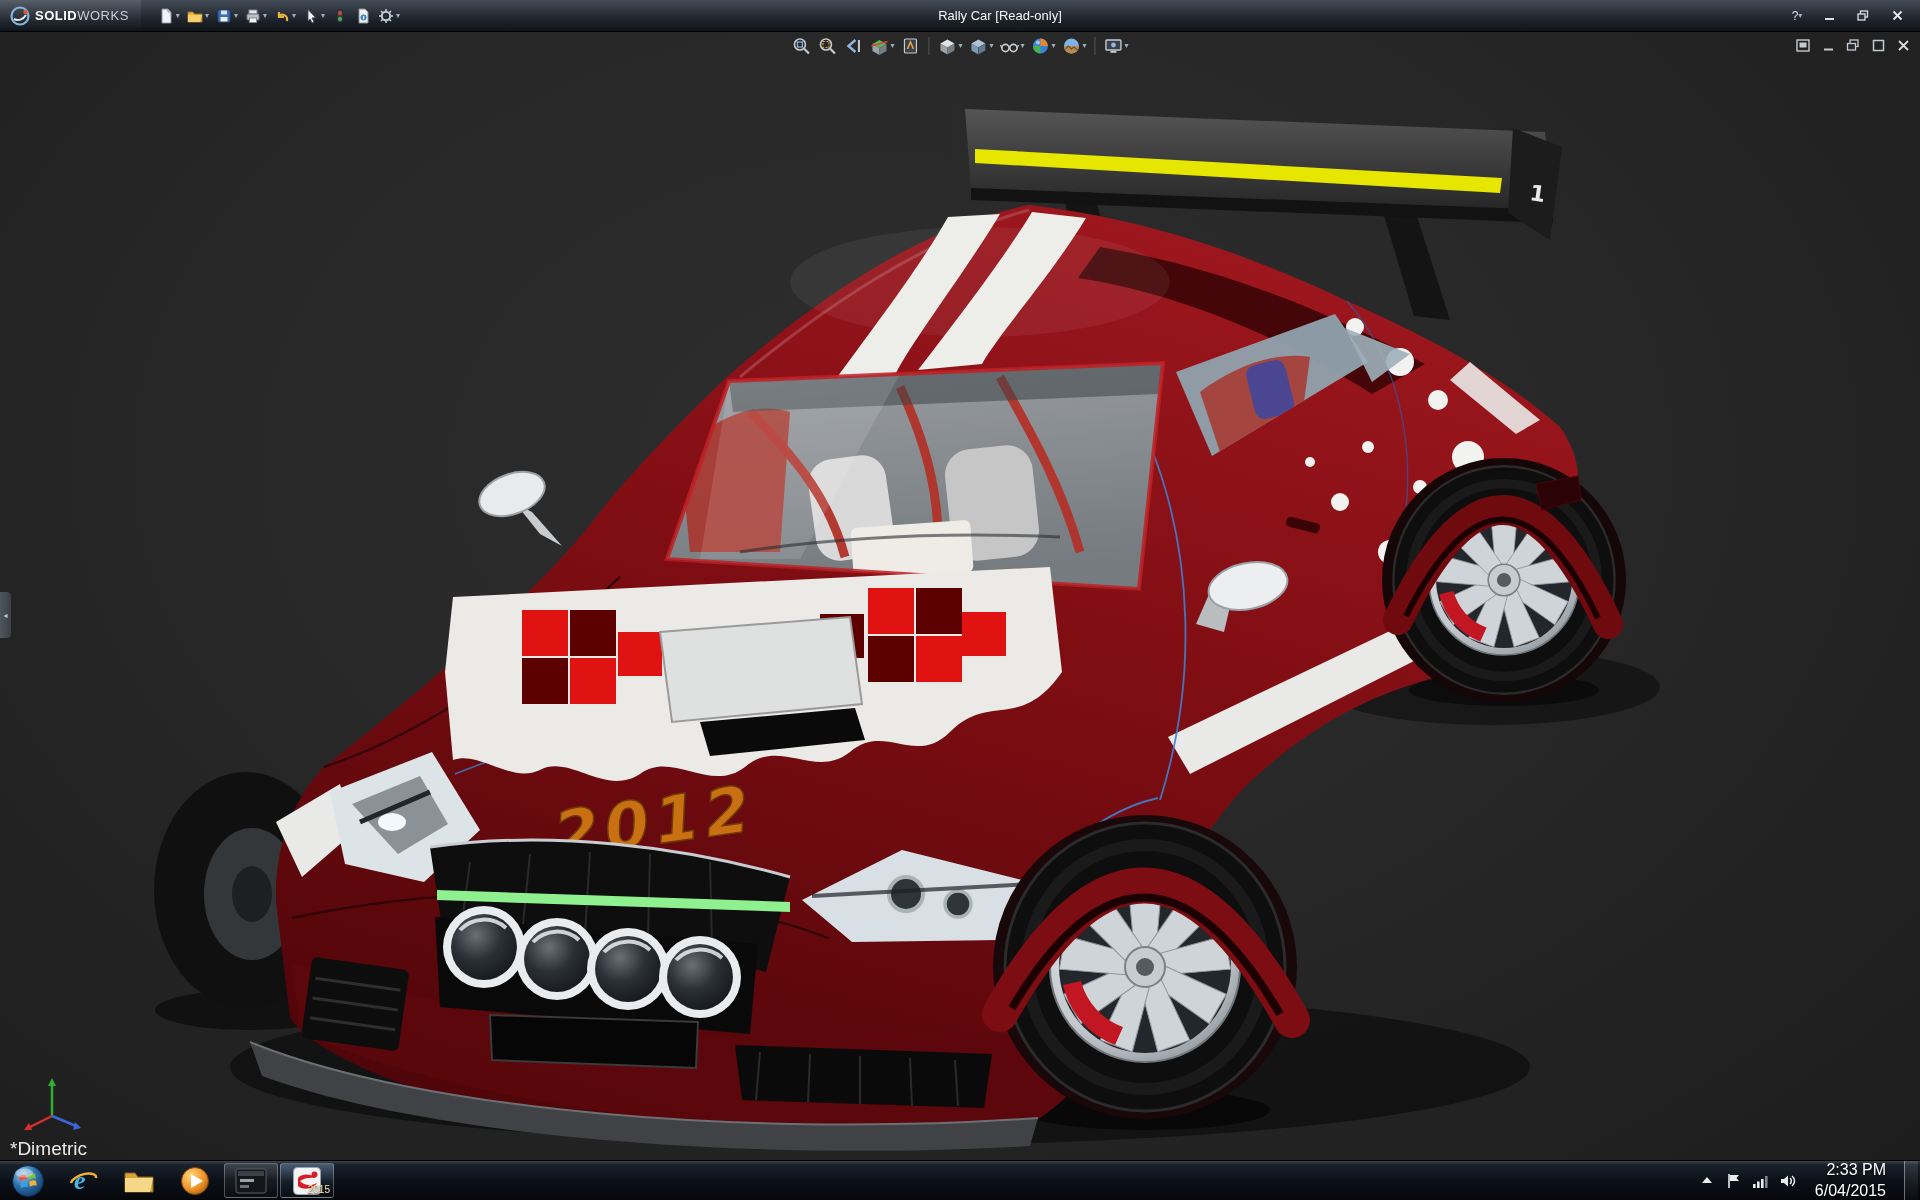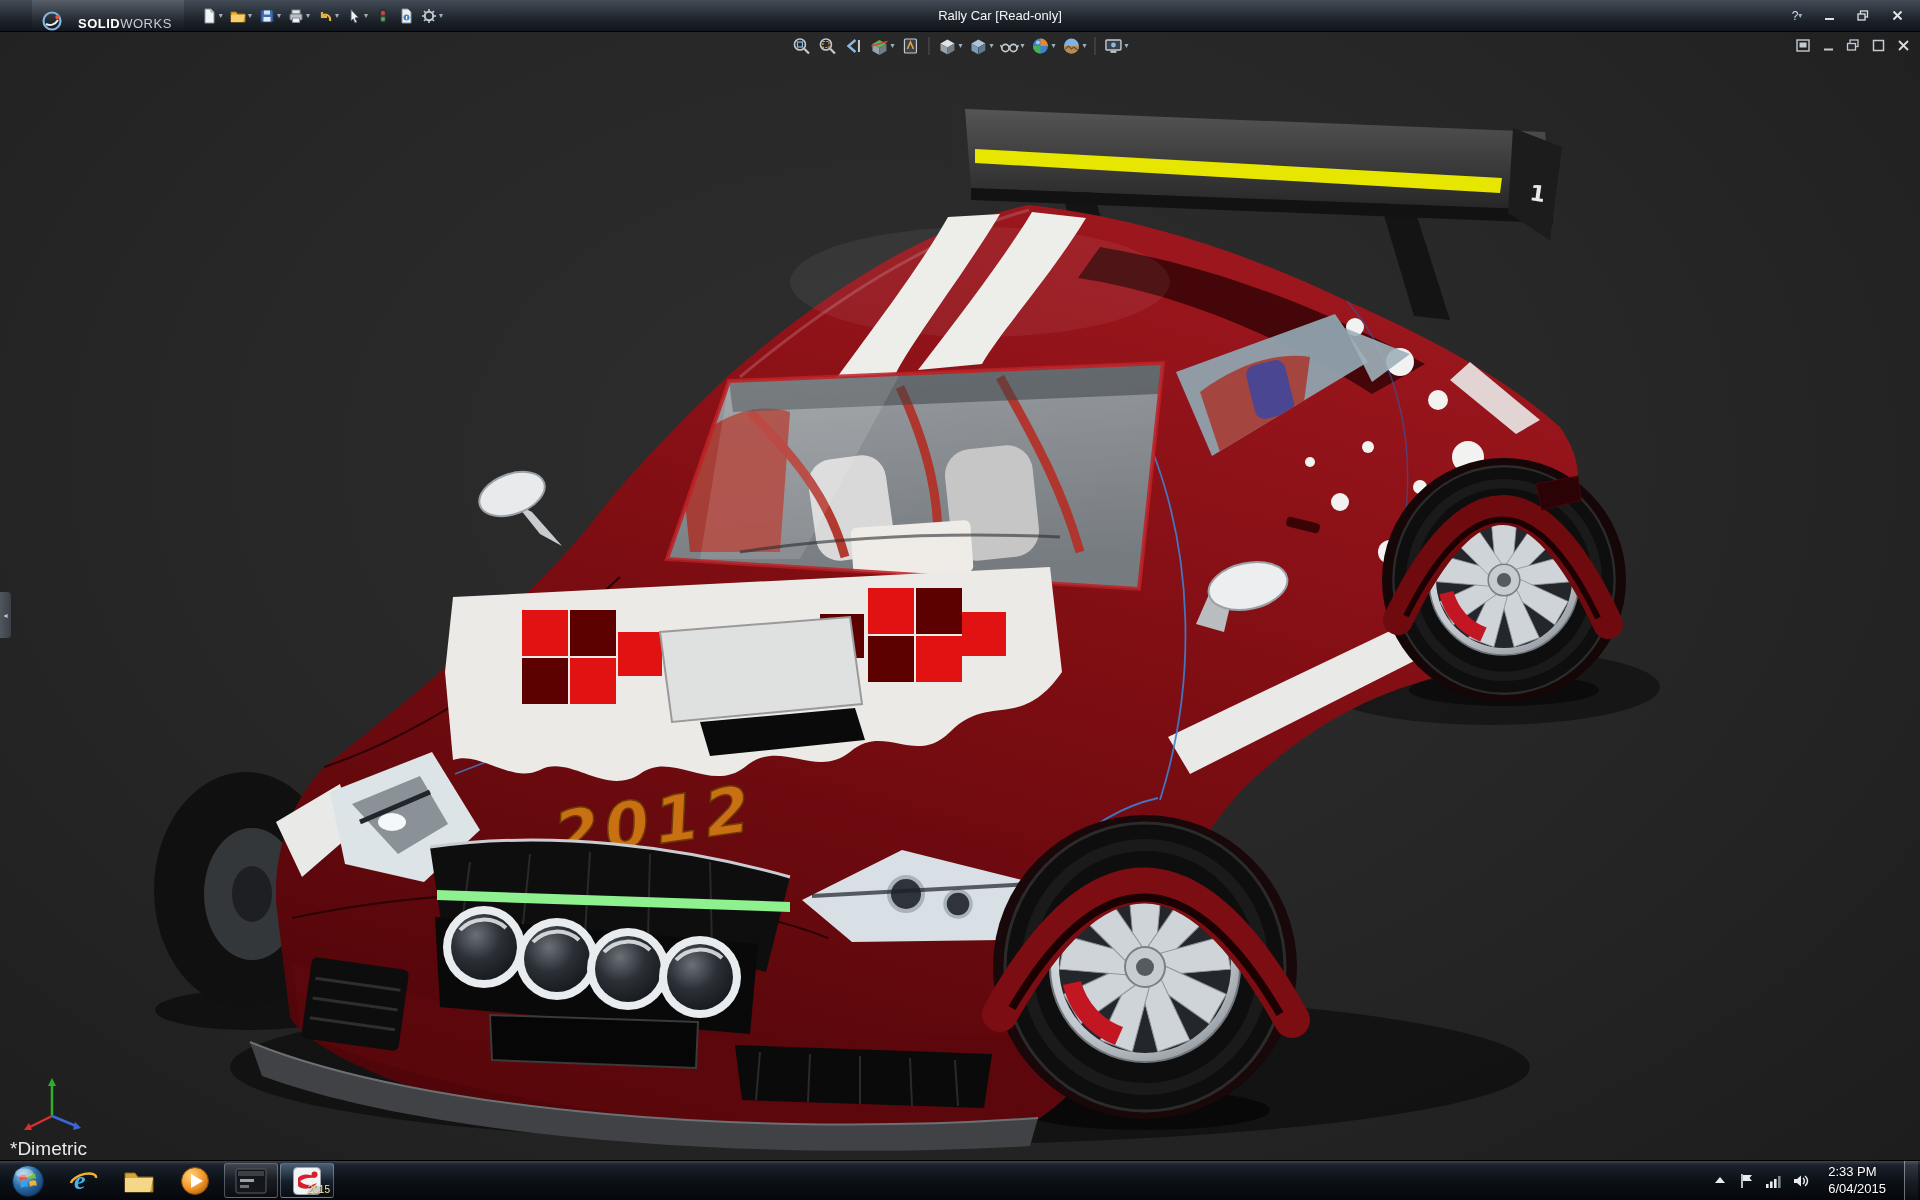--- a/index.html
+++ b/index.html
@@ -4,22 +4,22 @@
 <style>
   html,body{margin:0;padding:0;}
   body{width:1920px;height:1200px;overflow:hidden;background:#000;
        font-family:"Liberation Sans",sans-serif;-webkit-font-smoothing:antialiased;}
   .app{width:1920px;height:1200px;display:flex;flex-direction:column;}
 
   
   .titlebar{height:32px;flex:0 0 32px;display:flex;align-items:center;position:relative;
     background:linear-gradient(#434c57 0%,#2b323b 40%,#1b2027 70%,#12161c 100%);
     border-bottom:1px solid #000;box-sizing:border-box;color:#e8edf2;}
-  .brand{display:flex;align-items:flex-end;gap:16px;padding:0 12px 0 10px;height:100%;
-    background:linear-gradient(rgba(255,255,255,.10),rgba(255,255,255,0));margin-left:32px;}
+  .brand{display:flex;align-items:center;gap:5px;padding:0 12px 0 10px;height:100%;
+    background:linear-gradient(rgba(255,255,255,.10),rgba(255,255,255,0));}
   .brand-text{font-size:13px;letter-spacing:.5px;}
   .brand-text b{color:#ffffff;font-weight:bold;}
   .brand-text span{color:#c6ced6;font-weight:normal;}
   .tb-toolbar{display:flex;align-items:center;gap:1px;margin-left:14px;}
   .tb-btn{display:flex;align-items:center;gap:2px;padding:2px 3px;border-radius:2px;}
   .caret{font-size:8px;color:#9fb0bd;line-height:1;}
   .tb-title{position:absolute;left:50%;transform:translateX(-50%);top:0;height:100%;
     display:flex;align-items:center;font-size:13px;color:#f2f5f8;margin-left:40px;}
   .win-controls{margin-left:auto;display:flex;align-items:center;gap:4px;padding-right:8px;}
   .win-btn{width:30px;height:21px;display:flex;align-items:center;justify-content:center;
@@ -55,21 +55,21 @@
   .task-icons{display:flex;align-items:stretch;gap:2px;}
   .task-btn{width:54px;display:flex;align-items:center;justify-content:center;position:relative;
     border-radius:3px;margin:2px 0;}
   .task-btn.open{background:linear-gradient(rgba(255,255,255,.16),rgba(255,255,255,.05) 45%,rgba(255,255,255,.02));
     border:1px solid rgba(255,255,255,.28);box-sizing:border-box;}
   .task-btn.active{background:linear-gradient(rgba(150,190,230,.38),rgba(70,105,140,.16) 55%,rgba(40,60,85,.10));}
   .sw-badge{position:absolute;right:3px;bottom:2px;font-size:10px;color:#ffe9a8;
     text-shadow:0 1px 2px #000;font-weight:normal;}
   .tray{margin-left:auto;display:flex;align-items:center;gap:9px;padding-right:2px;}
   .tray-ic{display:flex;align-items:center;justify-content:center;width:18px;height:18px;}
-  .clock{text-align:left;color:#fff;font-size:13px;line-height:1.3;padding:0 9px;
+  .clock{text-align:right;color:#fff;font-size:16px;line-height:1.3;padding:0 9px;
     text-shadow:0 1px 2px #000;}
   .show-desktop{width:13px;align-self:stretch;border-left:1px solid rgba(255,255,255,.4);
     background:linear-gradient(rgba(255,255,255,.10),rgba(255,255,255,.02));}
 </style>
 </head>
 <body>
 
 <div class="app">
 
   <header class="titlebar">

